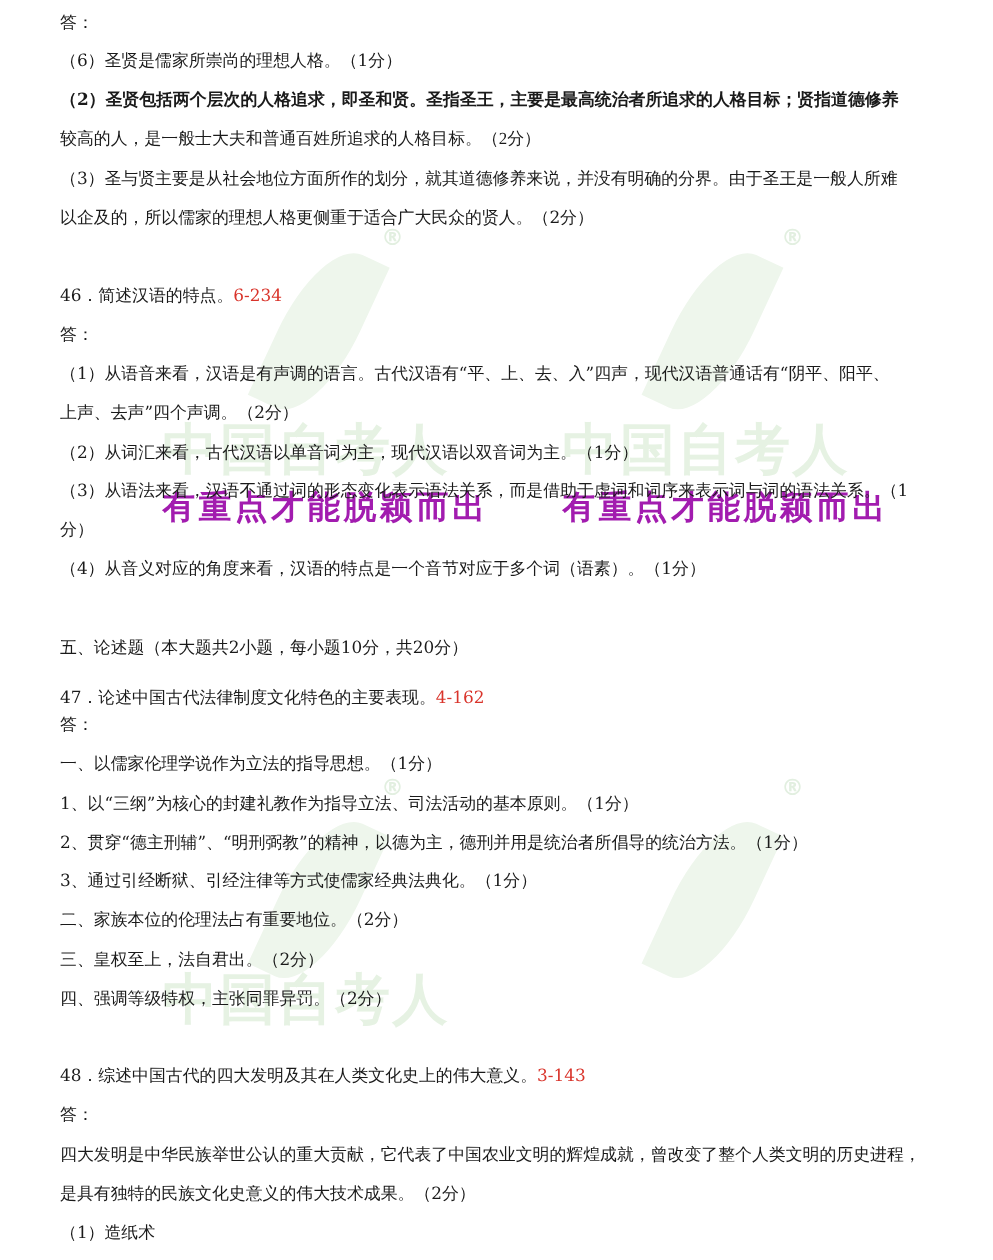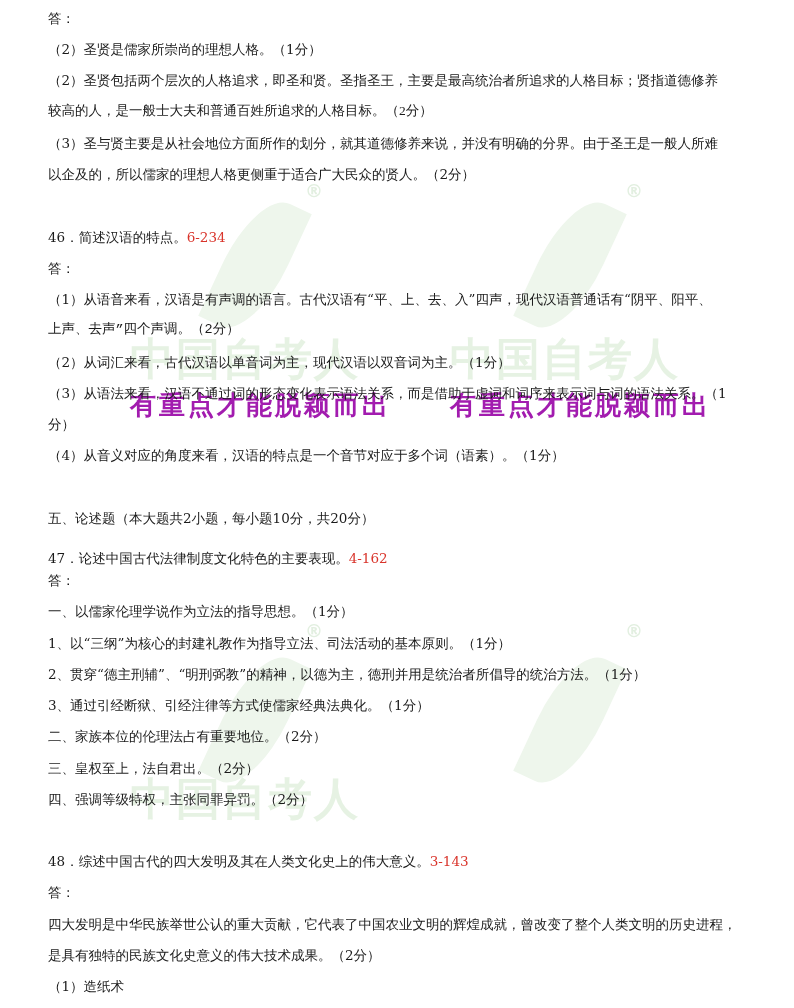--- a/index.html
+++ b/index.html
@@ -26,29 +26,29 @@
 <div class="wm small" style="left:130px;top:388px;">有重点才能脱颖而出</div>
 <div class="wm small" style="left:450px;top:388px;">有重点才能脱颖而出</div>
 <div class="wm leaf" style="left:225px;top:650px;"></div>
 <div class="wm leaf" style="left:540px;top:650px;"></div>
 <div class="wm reg" style="left:305px;top:620px;">®</div>
 <div class="wm reg" style="left:625px;top:620px;">®</div>
 <div class="wm big" style="left:130px;top:770px;">中国自考人</div>
 
 <div class="content" id="content">
     <div class="line" style="top: 8px;"><span>答：</span></div>
-    <div class="line" style="top: 39px;"><span>（2）圣贤是儒家所崇尚的理想人格。（1分）</span></div>
-    <div class="line" style="top: 70px;"><span>（2）圣贤包括两个层次的人格追求，即圣和贤。圣指圣王，主要是最高统治者所追求的人格目标；贤指道德修养</span></div>
+    <div class="line" style="top: 39px;"><span>（6）圣贤是儒家所崇尚的理想人格。（1分）</span></div>
+    <div class="line" style="top: 70px; font-weight: bold;"><span>（2）圣贤包括两个层次的人格追求，即圣和贤。圣指圣王，主要是最高统治者所追求的人格目标；贤指道德修养</span></div>
     <div class="line" style="top: 101px; font-family: Liberation Serif, serif;"><span>较高的人，是一般士大夫和普通百姓所追求的人格目标。（2分）</span></div>
     <div class="line" style="top: 133px;"><span>（3）圣与贤主要是从社会地位方面所作的划分，就其道德修养来说，并没有明确的分界。由于圣王是一般人所难</span></div>
     <div class="line" style="top: 164px;"><span>以企及的，所以儒家的理想人格更侧重于适合广大民众的贤人。（2分）</span></div>
     <div class="line" style="top: 227px;"><span>46．简述汉语的特点。</span><span class="ref">6-234</span></div>
     <div class="line" style="top: 258px;"><span>答：</span></div>
     <div class="line" style="top: 289px; text-align: right;"><span>（1）从语音来看，汉语是有声调的语言。古代汉语有“平、上、去、入”四声，现代汉语普通话有“阴平、阳平、</span></div>
-    <div class="line" style="top: 320px; font-family: Liberation Mono, monospace;"><span>上声、去声”四个声调。（2分）</span></div>
+    <div class="line" style="top: 320px;"><span>上声、去声”四个声调。（2分）</span></div>
     <div class="line" style="top: 352px;"><span>（2）从词汇来看，古代汉语以单音词为主，现代汉语以双音词为主。（1分）</span></div>
     <div class="line" style="top: 383px;"><span>（3）从语法来看，汉语不通过词的形态变化表示语法关系，而是借助于虚词和词序来表示词与词的语法关系。（1</span></div>
     <div class="line" style="top: 414px;"><span>分）</span></div>
     <div class="line" style="top: 445px;"><span>（4）从音义对应的角度来看，汉语的特点是一个音节对应于多个词（语素）。（1分）</span></div>
     <div class="line" style="top: 508px;"><span>五、论述题（本大题共2小题，每小题10分，共20分）</span></div>
     <div class="line" style="top: 548px;"><span>47．论述中国古代法律制度文化特色的主要表现。</span><span class="ref">4-162</span></div>
     <div class="line" style="top: 570px;"><span>答：</span></div>
     <div class="line" style="top: 601px;"><span>一、以儒家伦理学说作为立法的指导思想。（1分）</span></div>
     <div class="line" style="top: 633px;"><span>1、以“三纲”为核心的封建礼教作为指导立法、司法活动的基本原则。（1分）</span></div>
     <div class="line" style="top: 664px;"><span>2、贯穿“德主刑辅”、“明刑弼教”的精神，以德为主，德刑并用是统治者所倡导的统治方法。（1分）</span></div>

